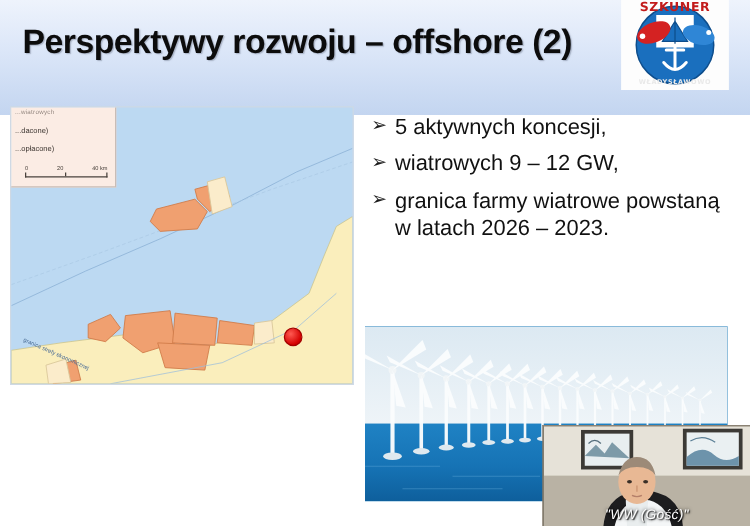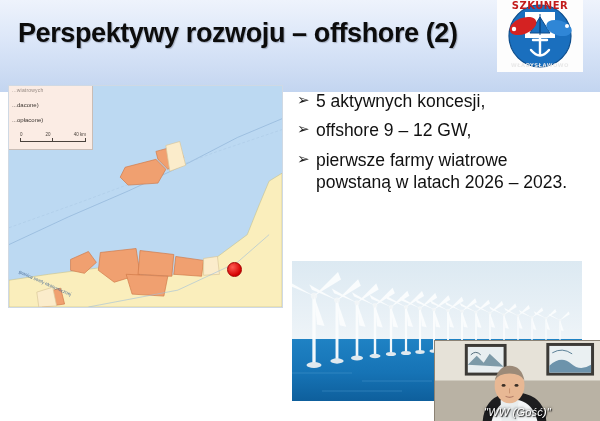--- a/index.html
+++ b/index.html
@@ -182,26 +182,26 @@
 
   <div class="bullets">
 
     <div class="bullet">
       <span class="mark">➢</span>
       <span class="txt">5 aktywnych koncesji,</span>
     </div>
 
     <div class="bullet">
       <span class="mark">➢</span>
-      <span class="txt"><span>offshore </span><span class="b">9 – 12 GW,</span></span>
+      <span class="txt"><span>wiatrowych </span><span class="b">9 – 12 GW,</span></span>
     </div>
 
     <div class="bullet">
       <span class="mark">➢</span>
-      <span class="txt"><span class="b">pierwsze farmy wiatrowe</span><span> powstaną w latach 2026 – 2023.</span></span>
+      <span class="txt"><span class="b">granica farmy wiatrowe</span><span> powstaną w latach 2026 – 2023.</span></span>
     </div>
 
   </div>
 
   <div class="photo">
     <svg viewBox="0 0 290 140" preserveAspectRatio="none">
       <defs>
         <linearGradient id="sky" x1="0" y1="0" x2="0" y2="1">
           <stop offset="0%" stop-color="#dce9f2"></stop>
           <stop offset="100%" stop-color="#eef4f8"></stop>

